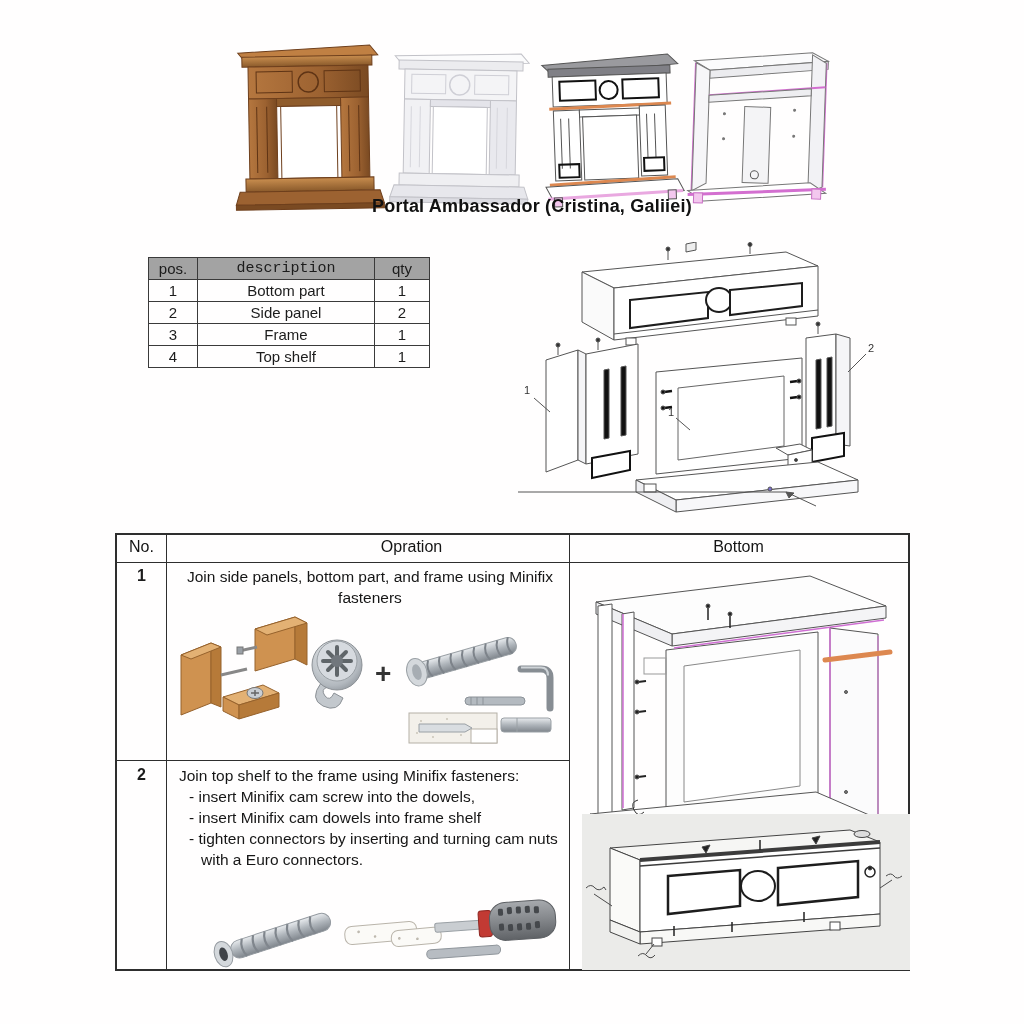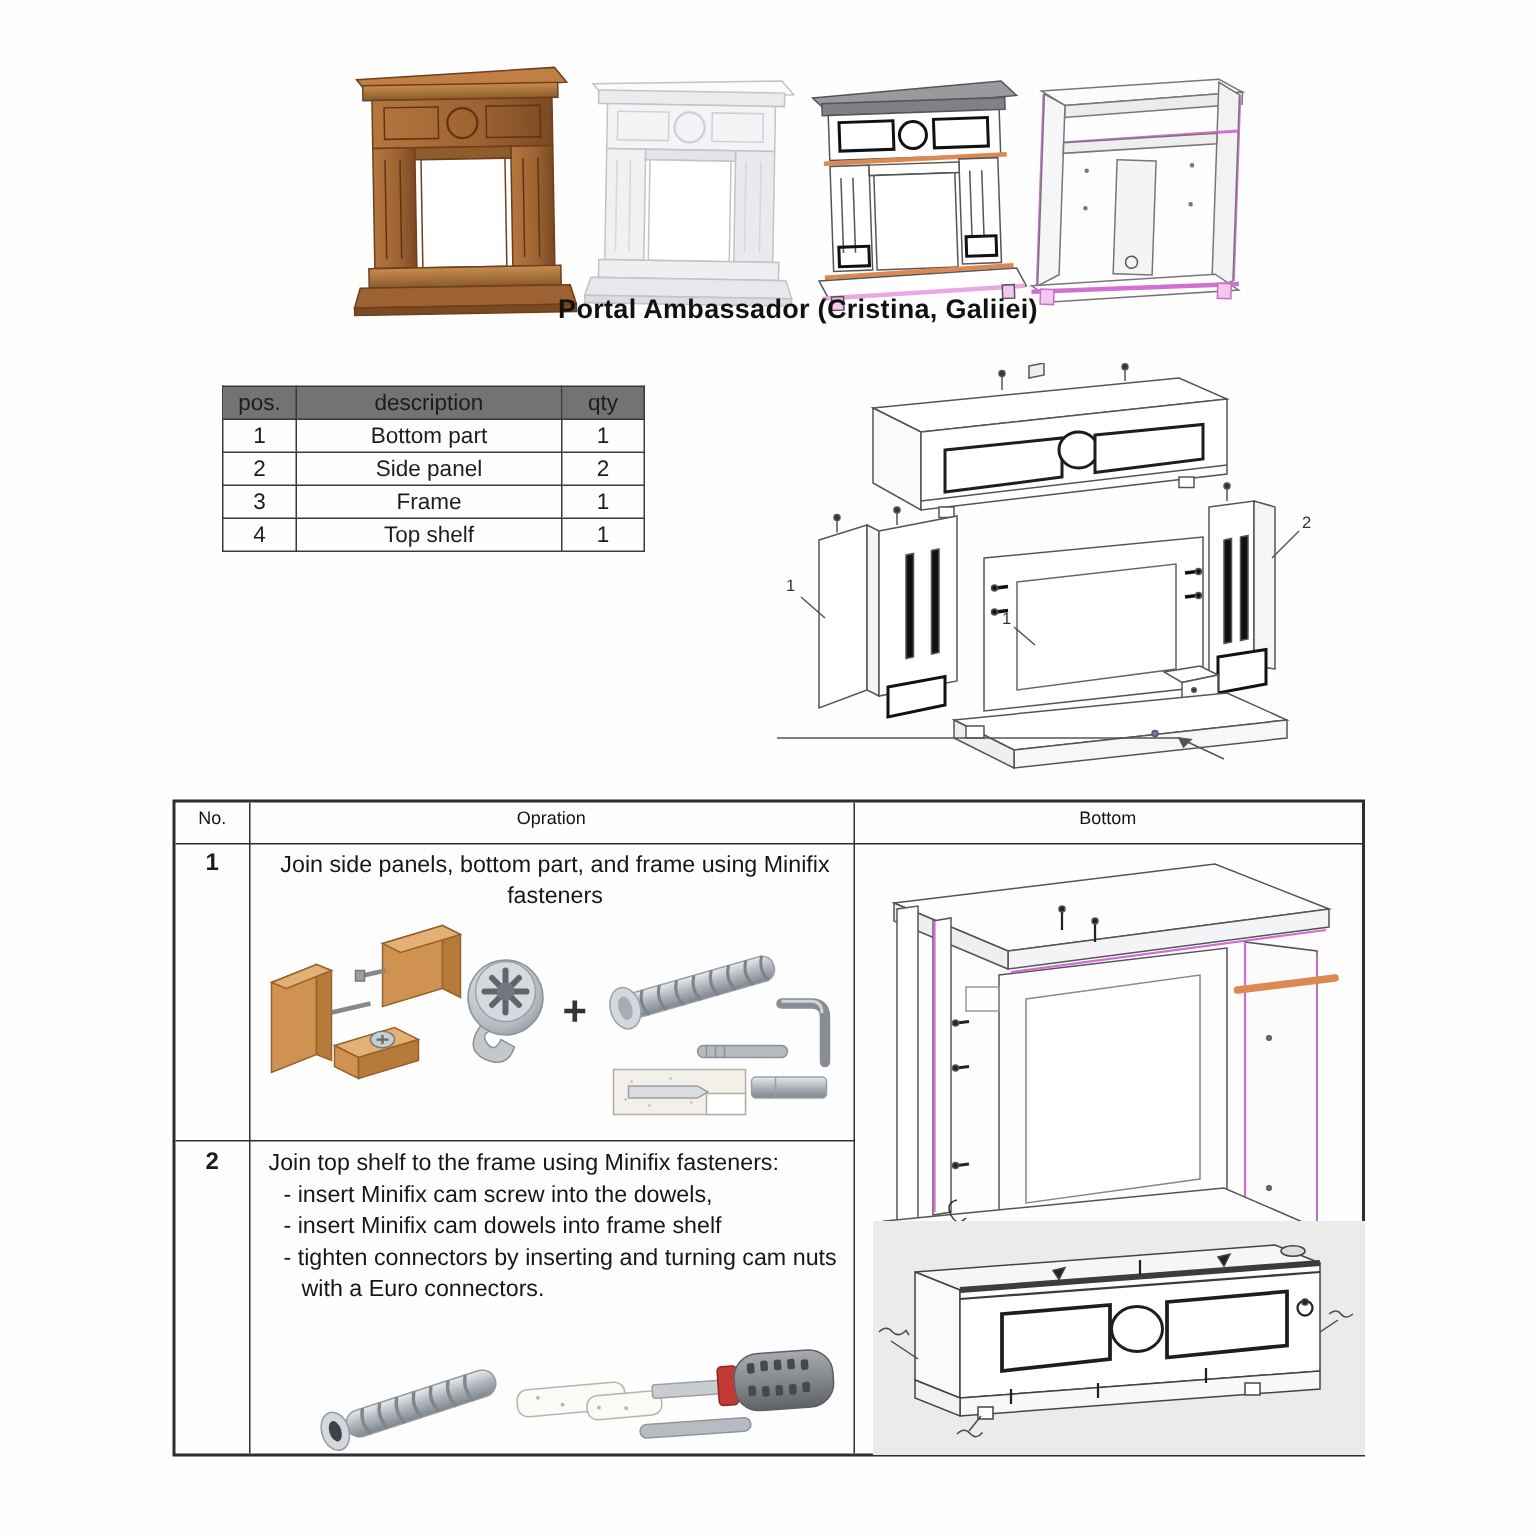--- a/index.html
+++ b/index.html
@@ -9,32 +9,32 @@
   svg{display:block;}
 
   
   .doc-title{left:212px;top:196px;width:640px;text-align:center;
              font-size:18px;font-weight:bold;letter-spacing:.2px;color:#111;}
 
   
   .parts-table{left:148px;top:257px;border-collapse:collapse;font-size:15px;}
   .parts-table td,.parts-table th{border:1.6px solid #3a3a3a;text-align:center;
       padding:0;height:21px;font-weight:normal;}
-  .parts-table th{background:#737373;}
-  .col-pos{width:48px;}.col-desc{width:176px;}.col-qty{width:54px;}
+  .parts-table th{background:#a3a3a3;}
+  .col-pos{width:48px;}.col-desc{width:176px;font-family:Liberation Mono, monospace;}.col-qty{width:54px;}
 
   
   .ops{left:115px;top:533px;width:795px;height:438px;border:2px solid #2e2e2e;box-sizing:border-box;}
   .ops .v1{left:49px;top:0;width:0;height:434px;border-left:1.6px solid #2e2e2e;}
   .ops .v2{left:452px;top:0;width:0;height:434px;border-left:1.6px solid #2e2e2e;}
   .ops .hHead{left:0;top:27px;width:791px;height:0;border-top:1.6px solid #2e2e2e;}
   .ops .hRow{left:0;top:225px;width:453px;height:0;border-top:1.6px solid #2e2e2e;}
-  .ops-header{top:3px;font-size:12px;text-align:center;color:#141414;}
+  .ops-header{top:3px;font-size:16px;text-align:center;color:#141414;}
   .oh-no{left:0;width:49px;}
-  .oh-op{left:49px;width:403px;}
+  .oh-op{left:49px;width:403px;padding-left:44px;}
   .oh-dr{left:452px;width:339px;}
   .op-no{width:49px;text-align:center;font-size:16px;font-weight:bold;}
   .op-text{font-size:15.5px;line-height:21px;color:#161616;}
   .op-line.bullet{padding-left:22px;text-indent:-12px;}
   .plus{font-size:26px;font-weight:bold;color:#333;}
 
   .ann{font-size:11px;fill:#333;font-family:"Liberation Sans",sans-serif;}
   .scribble{stroke:#4a4a4a;stroke-width:1;fill:none;}
 </style>
 </head>

